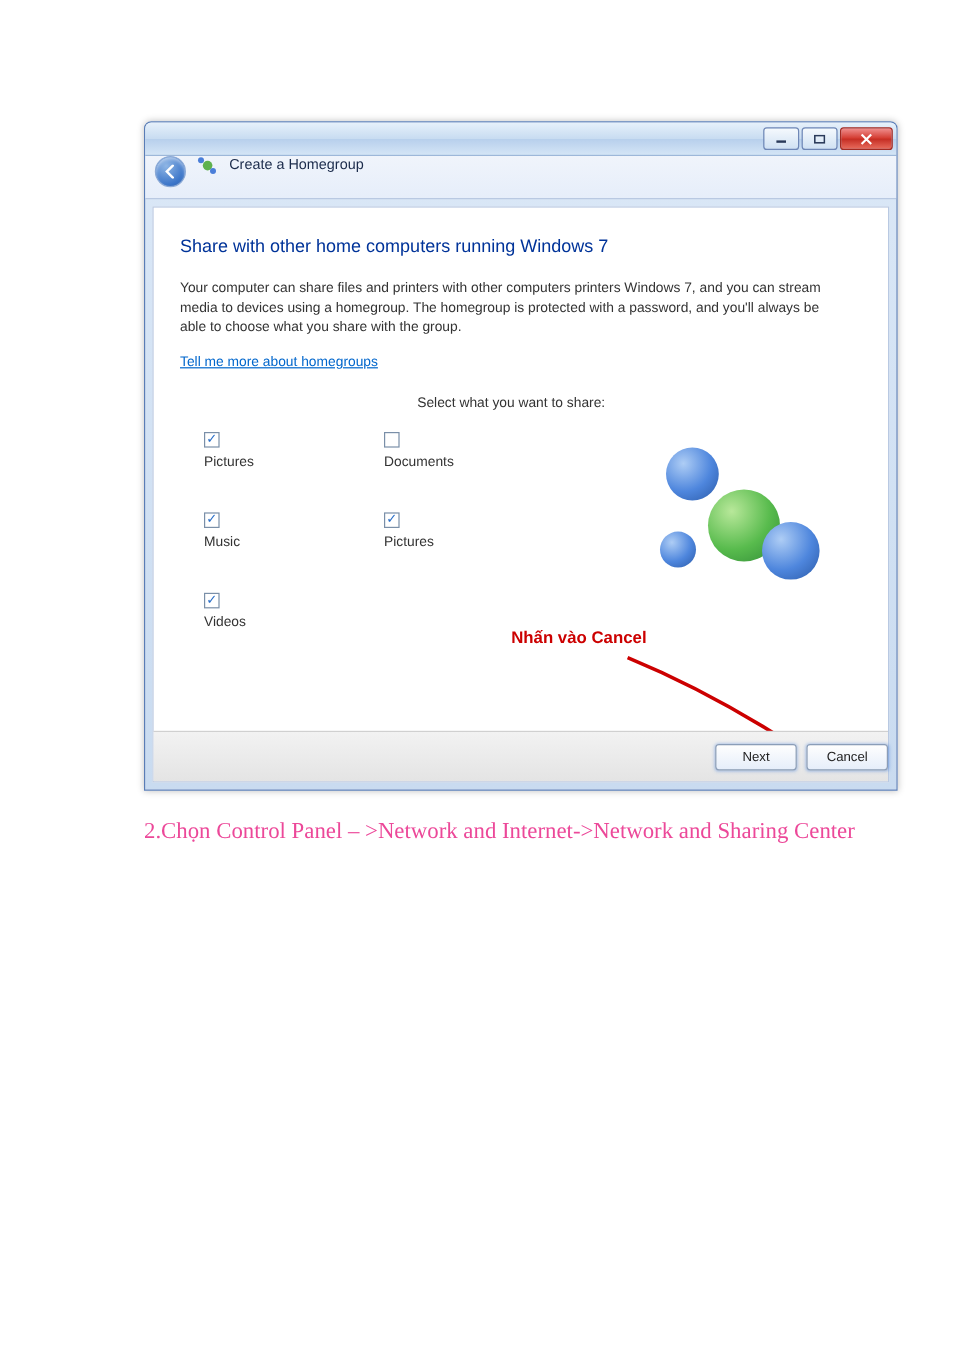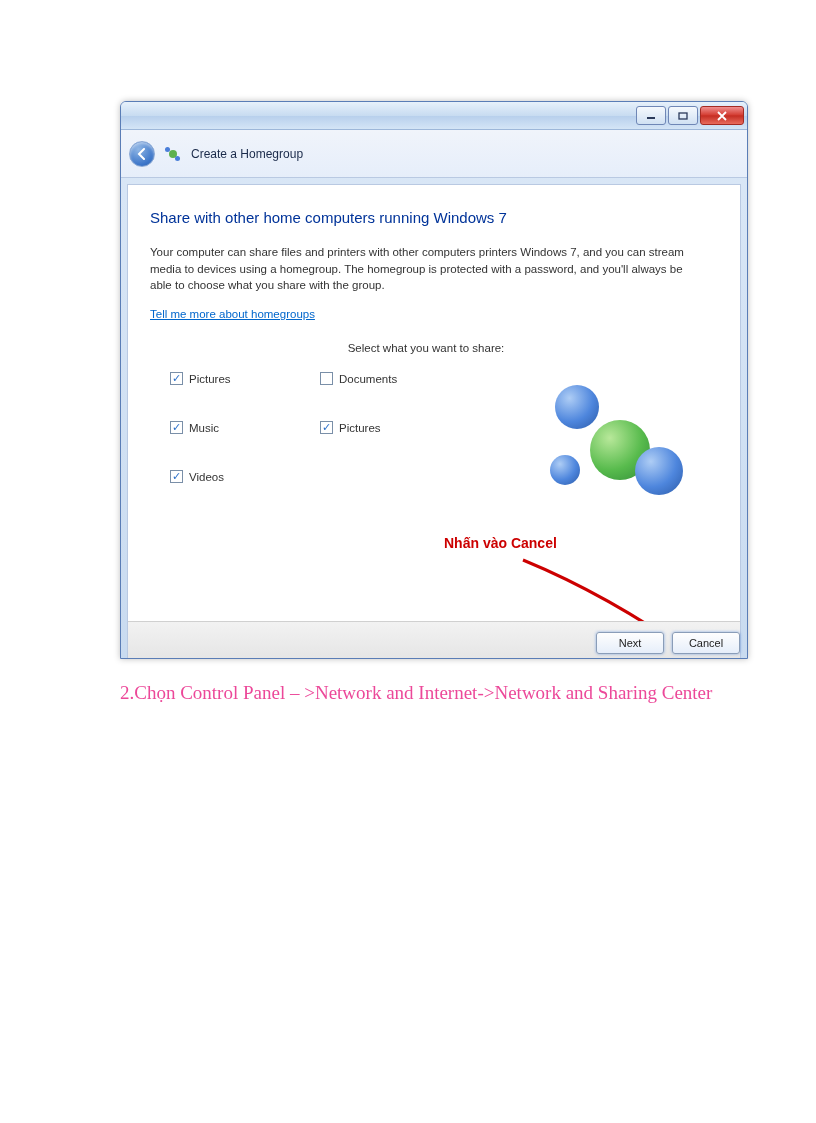--- a/index.html
+++ b/index.html
@@ -44,25 +44,24 @@
     color: #2a3a5a;
   }
   .win-close {
     width: 44px;
     background: linear-gradient(#f08f8f, #d33a2f 49%, #c42c22 51%, #e86b5c);
     border-color: #a32a22;
     color: #fff;
     font-weight: bold;
   }
   .toolbar {
-    height: 48px;
+    height: 36px;
     background: linear-gradient(#f0f4fb, #e6eefa);
     border-bottom: 1px solid #b9c9e2;
     display: flex;
-    align-items: center;
     padding: 0 8px;
     gap: 10px;
   }
   .back-btn {
     width: 26px; height: 26px;
     border-radius: 50%;
     background: radial-gradient(circle at 35% 30%, #8fb6e5, #3a74c8 70%, #295a9f);
     border: 1px solid #8aa9d6;
     display: flex; align-items: center; justify-content: center;
     color: #fff; font-size: 14px;
@@ -82,40 +81,40 @@
     border: 1px solid #b9c9e2;
     height: 100%;
     position: relative;
   }
   .inner { padding: 24px 38px 0 22px; }
   .heading { color: #003399; font-size: 15px; font-weight: normal; margin-bottom: 18px; }
   .desc { font-size: 11.5px; color:#333; line-height: 1.45; margin-bottom: 10px; }
   .link { color:#0066cc; font-size: 11.5px; text-decoration: underline; display:inline-block; margin-bottom: 22px; cursor:pointer; }
   .select-label { font-size: 11.5px; color:#333; margin-bottom: 18px; text-align: center; }
   .checks { display: grid; grid-template-columns: 150px 150px; row-gap: 36px; margin-left: 20px; }
-  .check-item { display:flex; align-items:center; gap:6px; font-size:11.5px; color:#333; }
+  .check-item { display:flex; align-items:flex-start; gap:6px; font-size:11.5px; color:#333;flex-direction:column; }
   .cb { width:13px; height:13px; border:1px solid #7a8fa8; background:#fff; display:inline-flex; align-items:center; justify-content:center; }
   .cb.checked::after { content:"✓"; font-size:11px; color:#2a6fc9; line-height:1; }
   .hg-graphic {
     position: absolute;
     right: 50px;
     top: 200px;
     width: 150px; height: 130px;
   }
   .hg-graphic .sphere { position:absolute; border-radius:50%; }
   .sg { width:60px; height:60px; left:50px; top:35px;
     background: radial-gradient(circle at 33% 30%, #b8e89a, #58bb4d 55%, #2f8a36); }
   .sb1 { width:44px; height:44px; left:15px; top:0;
     background: radial-gradient(circle at 33% 30%, #aecdf5, #4e86dd 55%, #2a59a6); }
   .sb2 { width:48px; height:48px; left:95px; top:62px;
     background: radial-gradient(circle at 33% 30%, #aecdf5, #4e86dd 55%, #2a59a6); }
   .sb3 { width:30px; height:30px; left:10px; top:70px;
     background: radial-gradient(circle at 33% 30%, #aecdf5, #4e86dd 55%, #2a59a6); }
   .annotation {
-    position:absolute; left:316px; top:350px;
+    position:absolute; left:298px; top:350px;
     color:#cc0000; font-weight:bold; font-size:14px;
   }
   .arrow-svg { position:absolute; left:390px; top:370px; width:190px; height:115px; pointer-events:none; }
   .footer-bar {
     position:absolute; left:0; right:0; bottom:0;
     height:42px;
     background: linear-gradient(#f2f2f2, #e4e4e4);
     border-top:1px solid #d0d0d0;
     display:flex; justify-content:flex-end; align-items:center;
     gap:8px;

